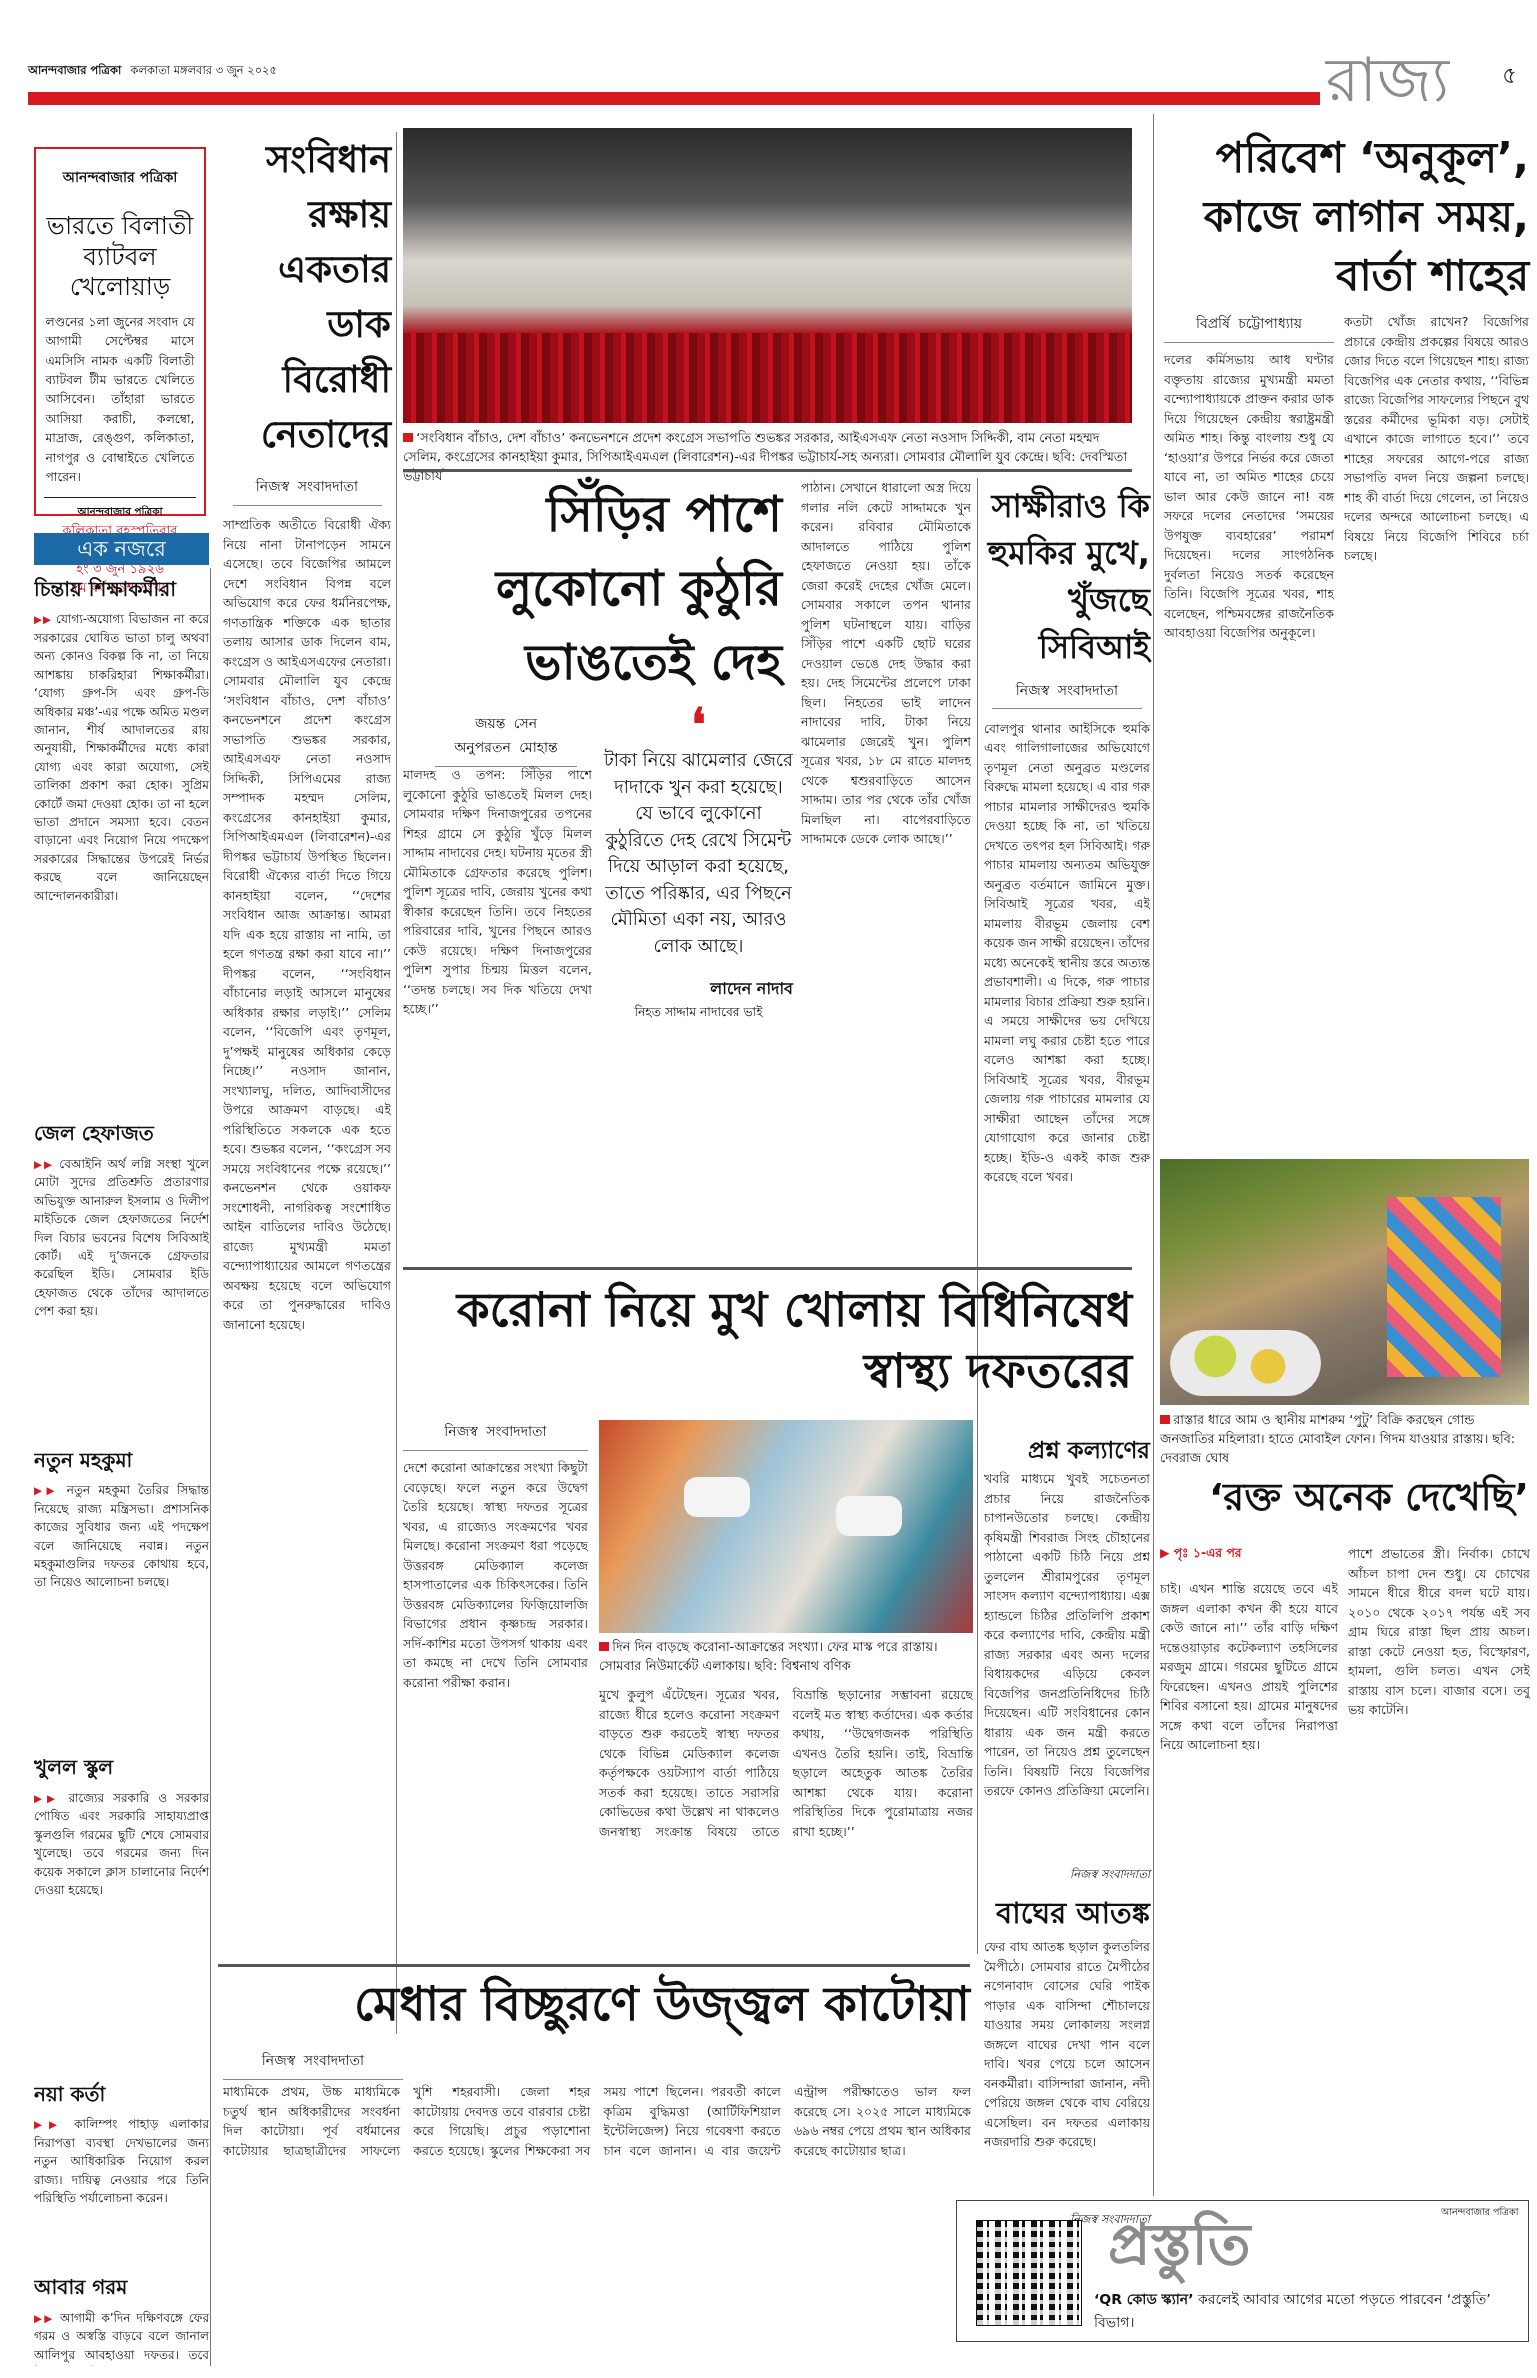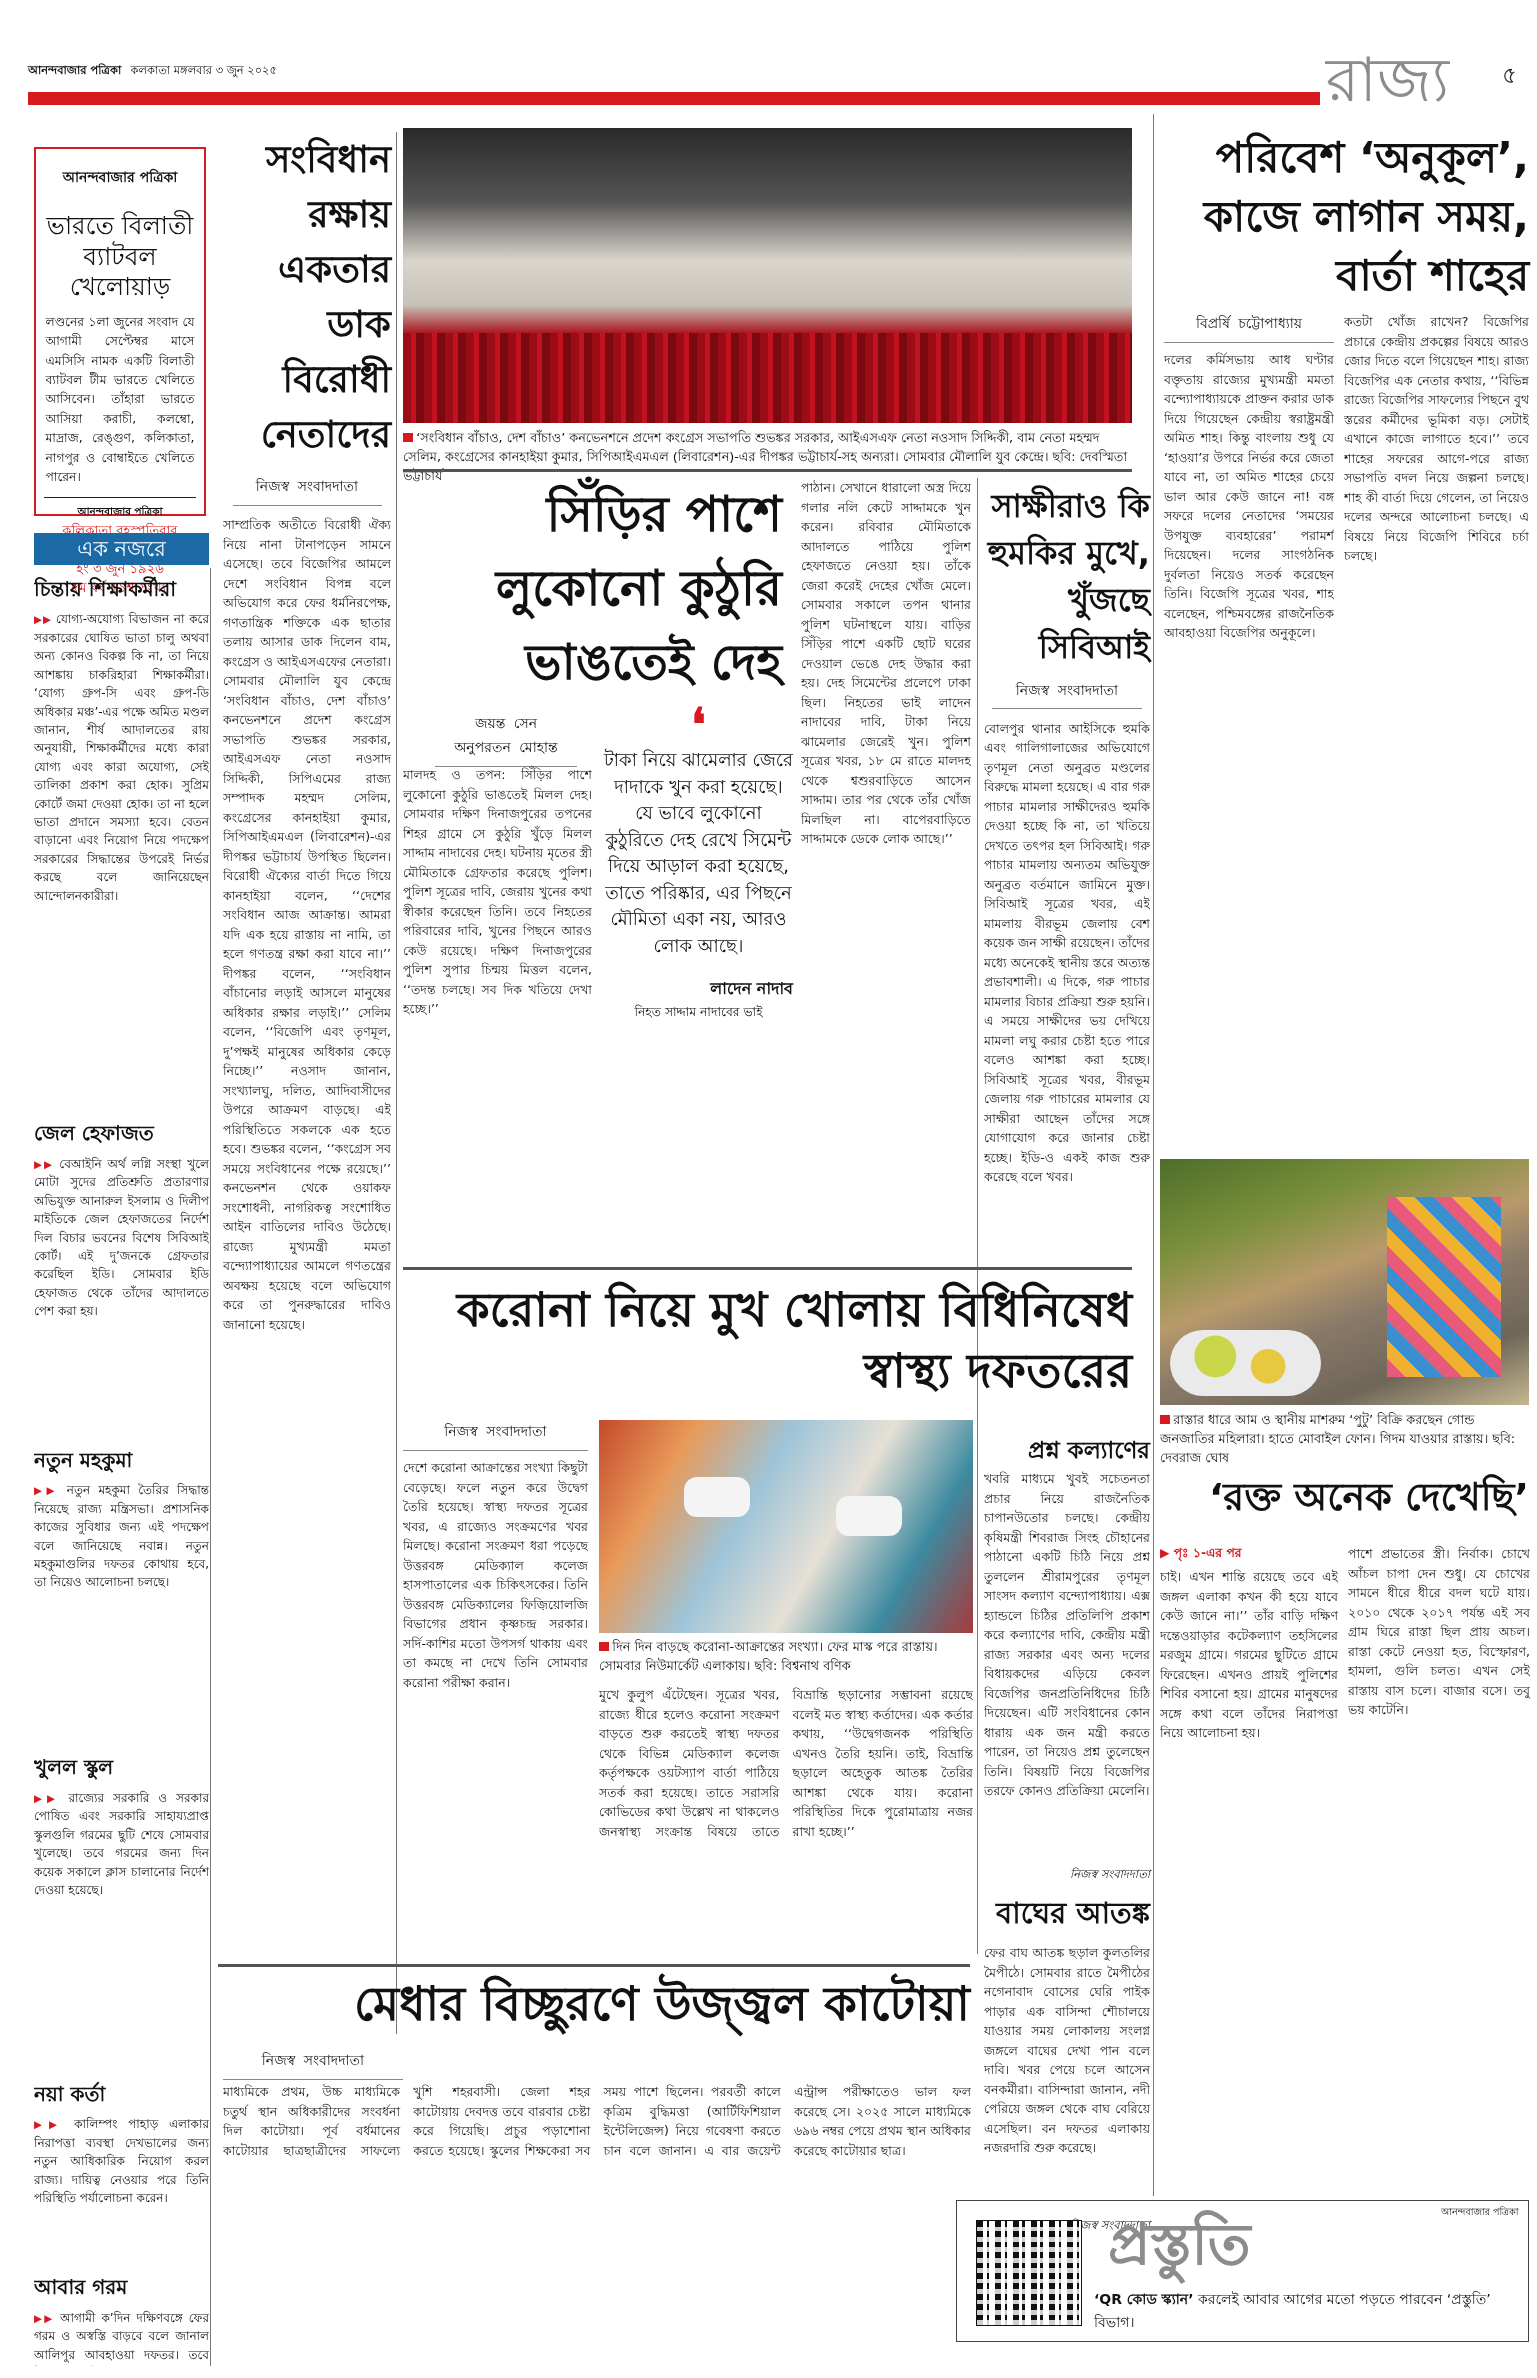--- a/index.html
+++ b/index.html
@@ -127,21 +127,21 @@
 </div>
 
 <div class="abs" style="left:984px;top:1438px;width:166px">
   <div class="head" style="font-size:23px">প্রশ্ন কল্যাণের</div>
   <div class="body-text" style="height:397px;margin-top:5.7px">খবরি মাধ্যমে খুবই সচেতনতা প্রচার নিয়ে রাজনৈতিক চাপানউতোর চলছে। কেন্দ্রীয় কৃষিমন্ত্রী শিবরাজ সিংহ চৌহানের পাঠানো একটি চিঠি নিয়ে প্রশ্ন তুললেন শ্রীরামপুরের তৃণমূল সাংসদ কল্যাণ বন্দ্যোপাধ্যায়। এক্স হ্যান্ডলে চিঠির প্রতিলিপি প্রকাশ করে কল্যাণের দাবি, কেন্দ্রীয় মন্ত্রী রাজ্য সরকার এবং অন্য দলের বিধায়কদের এড়িয়ে কেবল বিজেপির জনপ্রতিনিধিদের চিঠি দিয়েছেন। এটি সংবিধানের কোন ধারায় এক জন মন্ত্রী করতে পারেন, তা নিয়েও প্রশ্ন তুলেছেন তিনি। বিষয়টি নিয়ে বিজেপির তরফে কোনও প্রতিক্রিয়া মেলেনি।</div>
   <div style="font-size:11.4px;text-align:right;font-style:italic;font-family:'DejaVu Sans',sans-serif">নিজস্ব সংবাদদাতা</div>
 </div>
 
 <div class="abs" style="left:984px;top:1897px;width:166px">
   <div class="head" style="font-size:29px">বাঘের আতঙ্ক</div>
-  <div class="body-text" style="height:274px;margin-top:14px">ফের বাঘ আতঙ্ক ছড়াল কুলতলির মৈপীঠে। সোমবার রাতে মৈপীঠের নগেনাবাদ বোসের ঘেরি পাইক পাড়ার এক বাসিন্দা শৌচালয়ে যাওয়ার সময় লোকালয় সংলগ্ন জঙ্গলে বাঘের দেখা পান বলে দাবি। খবর পেয়ে চলে আসেন বনকর্মীরা। বাসিন্দারা জানান, নদী পেরিয়ে জঙ্গল থেকে বাঘ বেরিয়ে এসেছিল। বন দফতর এলাকায় নজরদারি শুরু করেছে।</div>
+  <div class="body-text" style="height:274px;margin-top:8px">ফের বাঘ আতঙ্ক ছড়াল কুলতলির মৈপীঠে। সোমবার রাতে মৈপীঠের নগেনাবাদ বোসের ঘেরি পাইক পাড়ার এক বাসিন্দা শৌচালয়ে যাওয়ার সময় লোকালয় সংলগ্ন জঙ্গলে বাঘের দেখা পান বলে দাবি। খবর পেয়ে চলে আসেন বনকর্মীরা। বাসিন্দারা জানান, নদী পেরিয়ে জঙ্গল থেকে বাঘ বেরিয়ে এসেছিল। বন দফতর এলাকায় নজরদারি শুরু করেছে।</div>
   <div style="font-size:11.4px;text-align:right;font-style:italic;font-family:'DejaVu Sans',sans-serif">নিজস্ব সংবাদদাতা</div>
 </div>
 <div class="abs col-rule" style="left:1153px;top:114px;height:2082px"></div>
 
 <div class="abs" style="left:1160px;top:128px;width:369px">
   <div class="head" style="font-size:42px;line-height:59px">পরিবেশ ‘অনুকূল’, কাজে লাগান সময়, বার্তা শাহের</div>
 </div>
 <div class="abs" style="left:1164px;top:312px;width:170px">
   <div class="byline" style="margin-bottom:7.6px">বিপ্রর্ষি চট্টোপাধ্যায়</div>
   <div class="body-text" style="height:804px">দলের কর্মিসভায় আধ ঘণ্টার বক্তৃতায় রাজ্যের মুখ্যমন্ত্রী মমতা বন্দ্যোপাধ্যায়কে প্রাক্তন করার ডাক দিয়ে গিয়েছেন কেন্দ্রীয় স্বরাষ্ট্রমন্ত্রী অমিত শাহ। কিন্তু বাংলায় শুধু যে ‘হাওয়া’র উপরে নির্ভর করে জেতা যাবে না, তা অমিত শাহের চেয়ে ভাল আর কেউ জানে না! বঙ্গ সফরে দলের নেতাদের ‘সময়ের উপযুক্ত ব্যবহারের’ পরামর্শ দিয়েছেন। দলের সাংগঠনিক দুর্বলতা নিয়েও সতর্ক করেছেন তিনি। বিজেপি সূত্রের খবর, শাহ বলেছেন, পশ্চিমবঙ্গের রাজনৈতিক আবহাওয়া বিজেপির অনুকূলে।</div>
@@ -151,21 +151,21 @@
 <div class="abs photo" style="left:1160px;top:1159px;width:369px;height:246px;background:linear-gradient(160deg,#4d6e2a 0%,#7a8f3b 25%,#b89a6b 45%,#8a7a68 60%,#6f6658 80%,#c4b890 100%)">
   <div style="position:absolute;left:9.5px;bottom:9.5px;width:151px;height:66px;border-radius:38px;background:radial-gradient(circle at 30% 40%,#c9d64a 0 18%,transparent 19%),radial-gradient(circle at 65% 55%,#e8c840 0 16%,transparent 17%),#eaeaea"></div>
   <div style="position:absolute;right:28px;top:38px;width:114px;height:180px;background:repeating-linear-gradient(45deg,#e85a7a 0 13.2px,#f0b030 13.2px 26.5px,#3a8fd0 26.5px 40px)"></div>
 </div>
 <div class="abs caption" style="left:1160px;top:1410px;width:369px"><span class="sq"></span><span>রাস্তার ধারে আম ও স্থানীয় মাশরুম ‘পুটু’ বিক্রি করছেন গোন্ড জনজাতির মহিলারা। হাতে মোবাইল ফোন। গিদম যাওয়ার রাস্তায়। ছবি: দেবরাজ ঘোষ</span></div>
 
 <div class="abs" style="left:1160px;top:1476px;width:369px">
   <div class="head" style="font-size:38px">‘রক্ত অনেক দেখেছি’</div>
 </div>
 <div class="abs" style="left:1160px;top:1544px;width:178px">
-  <div style="font-size:12.3px;font-weight:bold;font-family:'DejaVu Sans',sans-serif;color:#d71920;margin-bottom:3px"><span>▶ </span><span>পৃঃ ১-এর পর</span></div>
+  <div style="font-size:12.3px;font-weight:bold;font-family:'DejaVu Sans',sans-serif;color:#d71920;margin-bottom:15px"><span>▶ </span><span>পৃঃ ১-এর পর</span></div>
   <div class="body-text" style="height:629px">চাই। এখন শান্তি রয়েছে তবে এই জঙ্গল এলাকা কখন কী হয়ে যাবে কেউ জানে না।’’ তাঁর বাড়ি দক্ষিণ দন্তেওয়াড়ার কটেকল্যাণ তহসিলের মরজুম গ্রামে। গরমের ছুটিতে গ্রামে ফিরেছেন। এখনও প্রায়ই পুলিশের শিবির বসানো হয়। গ্রামের মানুষদের সঙ্গে কথা বলে তাঁদের নিরাপত্তা নিয়ে আলোচনা হয়।</div>
 </div>
 <div class="abs body-text" style="left:1348px;top:1544px;width:182px;height:653px">পাশে প্রভাতের স্ত্রী। নির্বাক। চোখে আঁচল চাপা দেন শুধু। যে চোখের সামনে ধীরে ধীরে বদল ঘটে যায়। ২০১০ থেকে ২০১৭ পর্যন্ত এই সব গ্রাম ঘিরে রাস্তা ছিল প্রায় অচল। রাস্তা কেটে নেওয়া হত, বিস্ফোরণ, হামলা, গুলি চলত। এখন সেই রাস্তায় বাস চলে। বাজার বসে। তবু ভয় কাটেনি।</div>
 
 <div class="abs hr" style="left:403px;top:1267px;width:729px"></div>
 <div class="abs" style="left:403px;top:1279px;width:729px">
   <div class="head" style="font-size:47px;line-height:61px">করোনা নিয়ে মুখ খোলায় বিধিনিষেধ স্বাস্থ্য দফতরের</div>
 </div>
 <div class="abs" style="left:403px;top:1420px;width:185px">
   <div class="byline" style="margin-bottom:7.6px">নিজস্ব সংবাদদাতা</div>

